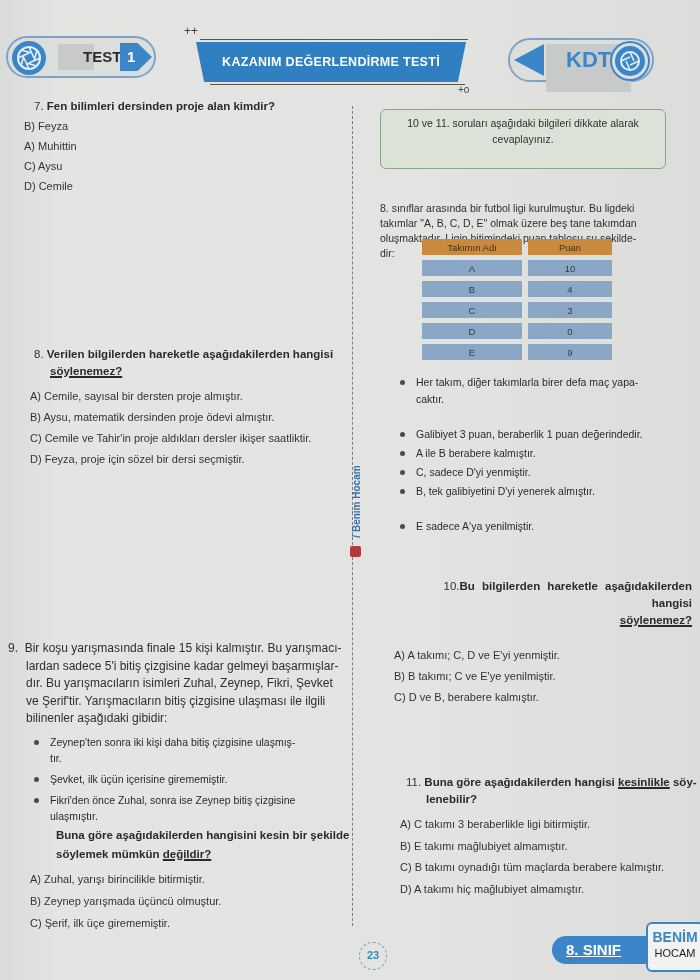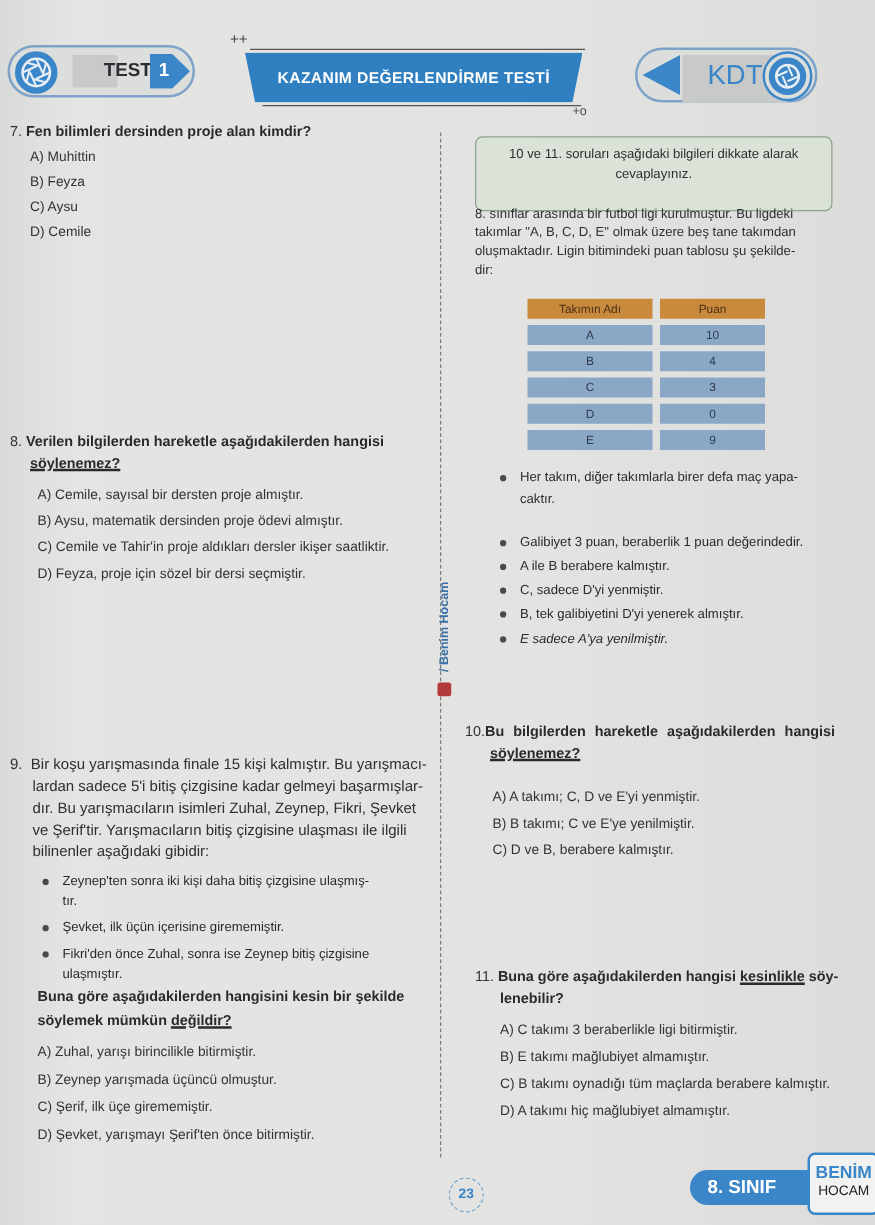--- a/index.html
+++ b/index.html
@@ -45,22 +45,22 @@
   .deco-circle { left: 458px; top: 84px; font-size: 10px; color: #444; }
   .kdt-pill {
     left: 508px; top: 38px; width: 146px; height: 44px;
     border: 2px solid #7fa3c8; border-radius: 22px; background: #dcdedc;
   }
   .kdt-pill .arrow {
     position: absolute; left: 4px; top: 4px; width: 30px; height: 32px;
     background: #3a86c8; clip-path: polygon(100% 0, 100% 100%, 0 50%);
   }
   .kdt-pill .txt {
-    position: absolute; left: 36px; top: 4px; height: 38px; padding: 0 20px;
-    background: #c8cac9; color: #3a86c8; font-weight: normal; font-size: 22px; line-height: 32px;
+    position: absolute; left: 36px; top: 4px; height: 48px; padding: 0 20px;
+    background: #c8cac9; color: #3a86c8; font-weight: bold; font-size: 22px; line-height: 32px;
   }
   .kdt-pill .shutter {
     position: absolute; right: 4px; top: 3px; width: 36px; height: 36px; border-radius: 50%;
     background: #3a86c8; border: 3px solid #dcdedc; box-shadow: 0 0 0 2px #3a86c8;
   }
 
   .col-divider {
     left: 352px; top: 106px; height: 820px; border-left: 1.5px dashed #7a7c7e;
   }
   .brand-vertical {
@@ -68,25 +68,25 @@
   }
   .brand-vertical .bt {
     position: absolute; left: -36px; top: 36px; width: 96px; text-align: center;
     transform: rotate(-90deg); font-size: 10px; color: #3a6fa8; font-weight: bold; white-space: nowrap;
   }
   .brand-vertical .bi {
     position: absolute; left: 6px; top: 86px; width: 11px; height: 11px; background: #b23a3a; border-radius: 2px;
   }
 
   .q { font-size: 11px; line-height: 20px; }
-  .qtitle { font-weight: bold; font-size: 11.5px; color: #2a2a2e; }
+  .qtitle { font-weight: bold; font-size: 11.5px; color: #2a2a2e; margin-left: 26px; }
   .qnum { font-weight: normal; color: #333; }
   .u { text-decoration: underline; text-decoration-thickness: 1.5px; }
   .opt { font-size: 11px; color: #333; }
-  .para { font-size: 10.5px; line-height: 15px; color: #2e2e33; }
+  .para { font-size: 10.5px; line-height: 15px; color: #2e2e33; margin-top: 37px; }
   .bullet { position: relative; padding-left: 24px; font-size: 10.5px; line-height: 16px; }
   .bullet::before {
     content: ""; position: absolute; left: 8px; top: 6px; width: 5px; height: 5px; border-radius: 50%; background: #4a4a4a;
   }
 
   .info-box {
     left: 380px; top: 109px; width: 286px; height: 60px;
     background: #dbe3d9; border: 1.5px solid #8da28a; border-radius: 6px;
     text-align: center; font-size: 10.5px; line-height: 16px; padding-top: 5px; color: #2e2e33;
   }
@@ -102,21 +102,21 @@
   table.score td {
     background: #8aa8c6; color: #2f3a4a; font-size: 9.5px; height: 16px; text-align: center;
   }
 
   .footer-page {
     left: 359px; top: 942px; width: 28px; height: 28px; border-radius: 50%;
     border: 1.5px dashed #6aa0cf; color: #3a86c8; font-weight: bold; font-size: 11px; text-align: center; line-height: 25px;
   }
   .footer-grade {
     left: 552px; top: 936px; width: 104px; height: 28px; background: #3a86c8;
-    border-radius: 14px 0 0 14px; color: #fff; font-weight: bold; font-size: 15px; line-height: 28px; padding-left: 14px;
+    border-radius: 14px 0 0 14px; color: #fff; font-weight: bold; font-size: 15px; line-height: 28px; padding-left: 14px; text-decoration: underline;
   }
   .footer-logo {
     left: 646px; top: 922px; width: 58px; height: 50px; background: #f2f3f0;
     border: 2px solid #3a86c8; border-radius: 6px; text-align: center;
   }
   .footer-logo .l1 { color: #3a86c8; font-weight: bold; font-size: 14px; line-height: 18px; margin-top: 4px; }
   .footer-logo .l2 { color: #222; font-size: 11px; line-height: 14px; }
 </style>
 </head>
 <body>
@@ -150,22 +150,22 @@
 </div>
 
 <div class="abs col-divider"></div>
 
 <div class="abs q" style="left:8px; top:96px; width:340px;">
   <div class="qtitle">
     <span class="qnum">7.</span>
     <span>Fen bilimleri dersinden proje alan kimdir?</span>
   </div>
   <div style="padding-left:16px;">
+    <div class="opt"><span>B)</span> <span>Feyza</span></div>
     <div class="opt"><span>A)</span> <span>Muhittin</span></div>
-    <div class="opt"><span>B)</span> <span>Feyza</span></div>
     <div class="opt"><span>C)</span> <span>Aysu</span></div>
     <div class="opt"><span>D)</span> <span>Cemile</span></div>
   </div>
 </div>
 
 <div class="abs q" style="left:8px; top:346px; width:344px;">
   <div class="qtitle" style="line-height:17px;">
     <span class="qnum">8.</span>
     <span>Verilen bilgilerden hareketle aşağıdakilerden hangisi</span><br>
     <span class="u" style="margin-left:16px;">söylenemez?</span>
@@ -220,21 +220,21 @@
       </tr>
   </tbody>
 </table>
 
 <div class="abs" style="left:392px; top:374px; width:300px; line-height:19px;">
   <div class="bullet" style="line-height:17px;"><span>Her takım, diğer takımlarla birer defa maç yapa-</span><br><span>caktır.</span></div>
   <div class="bullet" style="margin-top:18px;">Galibiyet 3 puan, beraberlik 1 puan değerindedir.</div>
   <div class="bullet" style="margin-top:3px;">A ile B berabere kalmıştır.</div>
   <div class="bullet" style="margin-top:3px;">C, sadece D'yi yenmiştir.</div>
   <div class="bullet" style="margin-top:3px;">B, tek galibiyetini D'yi yenerek almıştır.</div>
-  <div class="bullet" style="margin-top:4px;font-style:italic;">E sadece A'ya yenilmiştir.</div>
+  <div class="bullet" style="margin-top:19px;">E sadece A'ya yenilmiştir.</div>
 </div>
 
 <div class="abs brand-vertical">
   <div class="bt">/ Benim Hocam</div>
   <div class="bi"></div>
 </div>
 
 <div class="abs" style="left:8px; top:603px; width:346px;">
   <div class="para" style="font-size:12px; line-height:17.5px;">
     <div><span class="qnum">9.</span>&nbsp; <span>Bir koşu yarışmasında finale 15 kişi kalmıştır. Bu yarışmacı-</span></div>
@@ -249,26 +249,25 @@
     <div class="bullet" style="margin-top:5px;"><span>Fikri'den önce Zuhal, sonra ise Zeynep bitiş çizgisine</span><br><span>ulaşmıştır.</span></div>
   </div>
   <div class="qtitle" style="padding-left:22px; line-height:19px; margin-top:2px;">
     <div>Buna göre aşağıdakilerden hangisini kesin bir şekilde</div>
     <div><span>söylemek mümkün </span><span class="u">değildir?</span></div>
   </div>
   <div style="padding-left:22px; margin-top:4px; line-height:22px;">
     <div class="opt"><span>A)</span> <span>Zuhal, yarışı birincilikle bitirmiştir.</span></div>
     <div class="opt"><span>B)</span> <span>Zeynep yarışmada üçüncü olmuştur.</span></div>
     <div class="opt"><span>C)</span> <span>Şerif, ilk üçe girememiştir.</span></div>
-    <div class="opt"><span>D)</span> <span>Şevket, yarışmayı Şerif'ten önce bitirmiştir.</span></div>
   </div>
 </div>
 
 <div class="abs" style="left:372px; top:578px; width:320px;">
-  <div class="qtitle" style="line-height:17px; word-spacing:4px;">
+  <div class="qtitle" style="line-height:17px; word-spacing:4px;text-align:right;">
     <span class="qnum">10.</span><span>Bu bilgilerden hareketle aşağıdakilerden hangisi</span><br>
     <span class="u" style="margin-left:20px; word-spacing:0;">söylenemez?</span>
   </div>
   <div style="padding-left:22px; margin-top:16px; line-height:21px;">
     <div class="opt"><span>A)</span> <span>A takımı; C, D ve E'yi yenmiştir.</span></div>
     <div class="opt"><span>B)</span> <span>B takımı; C ve E'ye yenilmiştir.</span></div>
     <div class="opt"><span>C)</span> <span>D ve B, berabere kalmıştır.</span></div>
   </div>
 </div>
 

